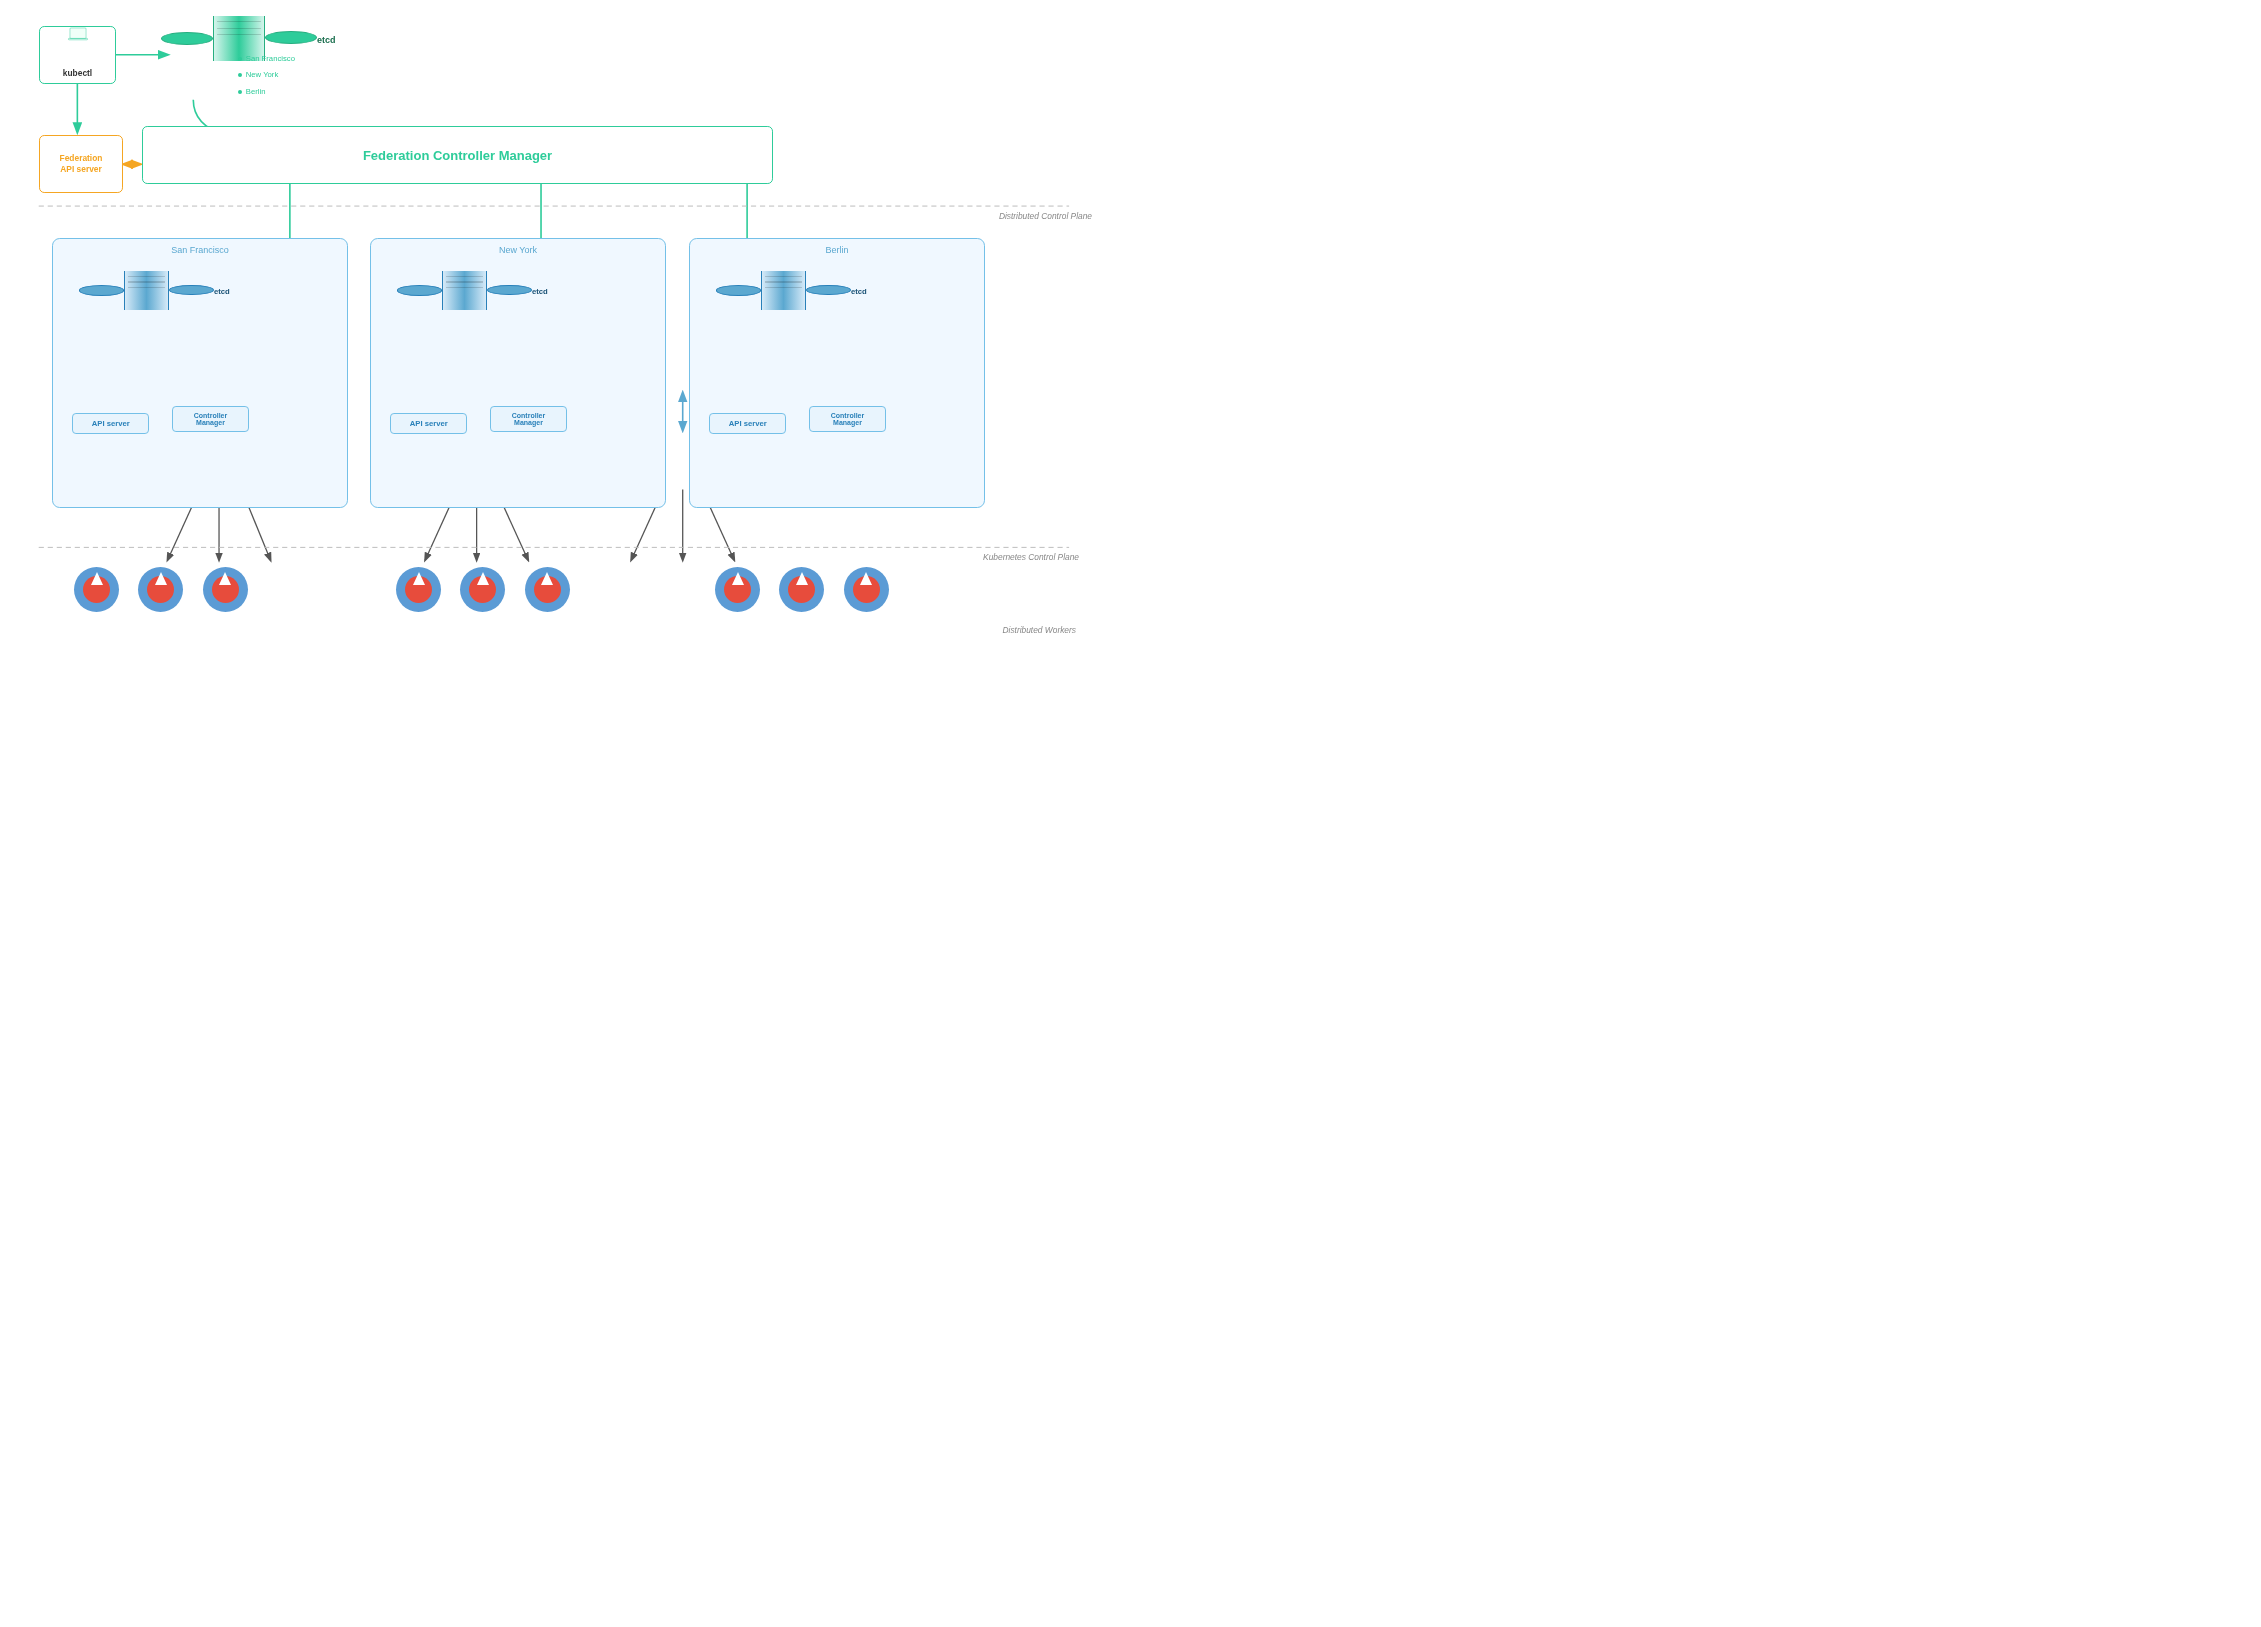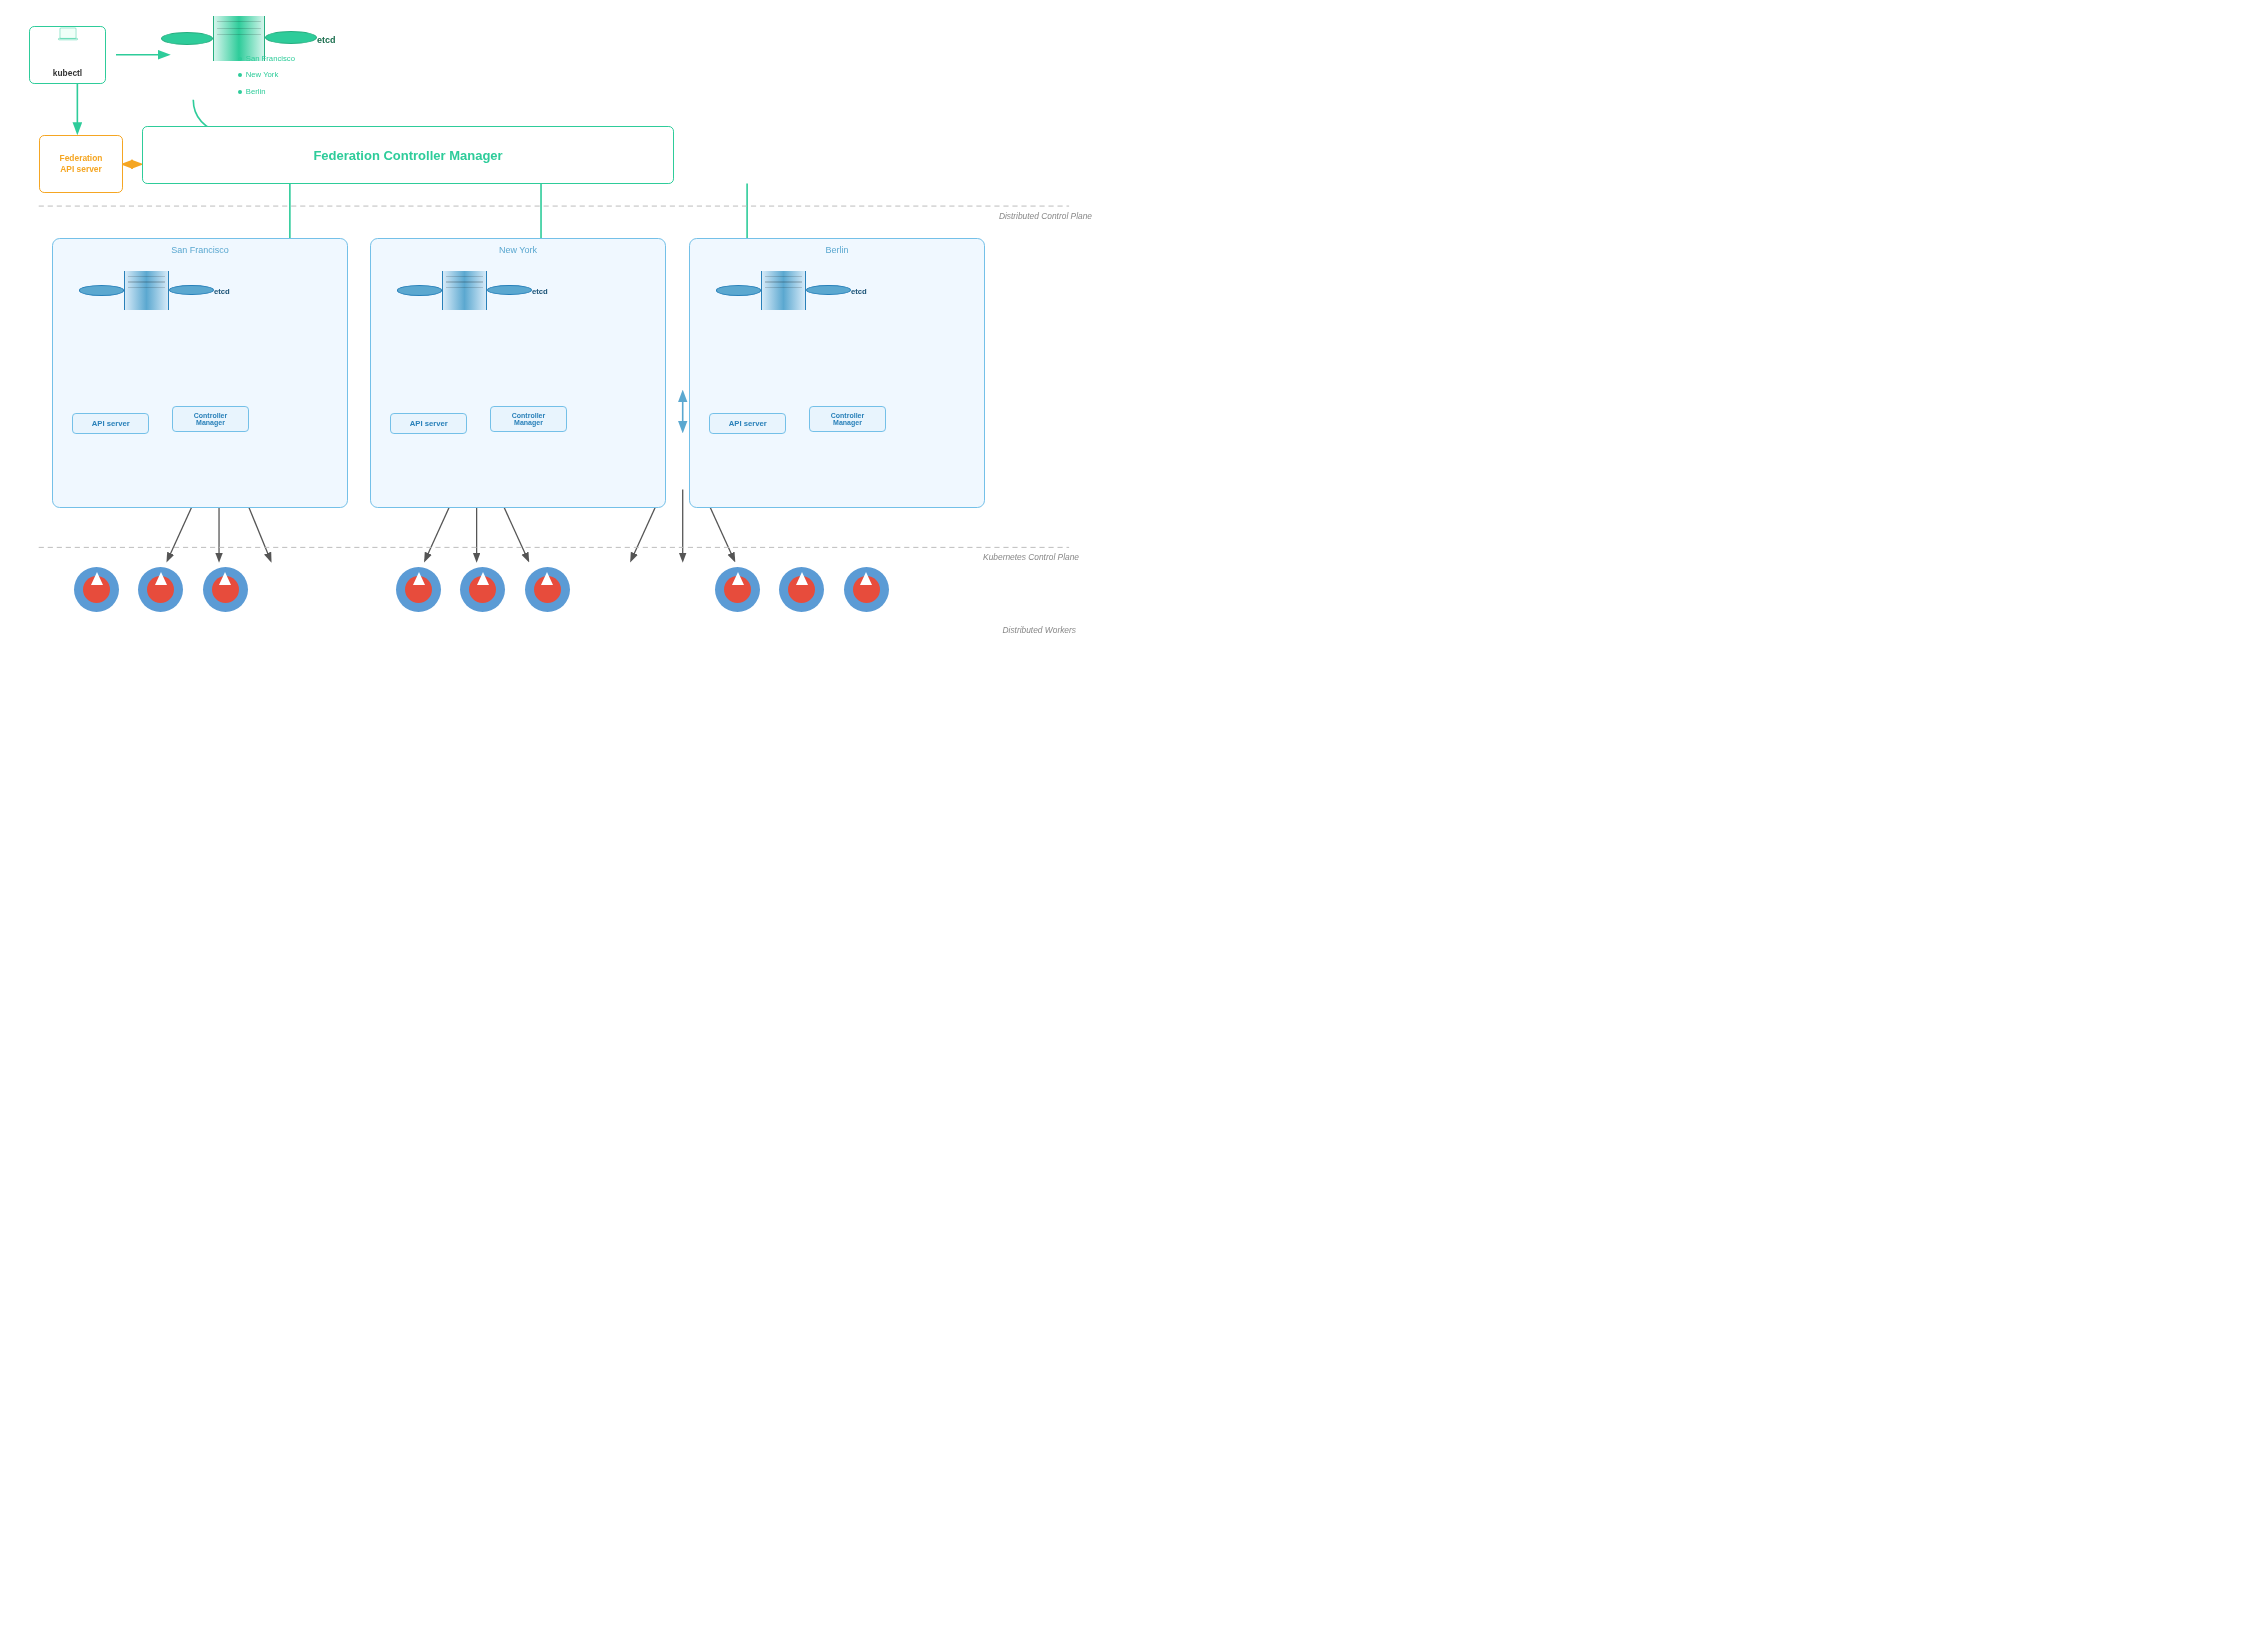--- a/index.html
+++ b/index.html
@@ -63,21 +63,21 @@
       font-weight: bold;
       color: #f5a623;
       line-height: 1.3;
     }
 
     
     .fed-cm-box {
       position: absolute;
       top: 126px;
       left: 142px;
-      width: 532px;
+      width: 631px;
       height: 58px;
       border: 1.3px solid #2ecc9a;
       border-radius: 5.2px;
       background: #fff;
       display: flex;
       align-items: center;
       justify-content: center;
     }
     .fed-cm-label {
       font-size: 13px;
@@ -329,21 +329,21 @@
 
     <line x1="1030" y1="760" x2="980" y2="870" stroke="#555" stroke-width="2" marker-end="url(#arrowBlk)"></line>
     <line x1="1060" y1="760" x2="1060" y2="870" stroke="#555" stroke-width="2" marker-end="url(#arrowBlk)"></line>
     <line x1="1090" y1="760" x2="1140" y2="870" stroke="#555" stroke-width="2" marker-end="url(#arrowBlk)"></line>
 
     <line x1="60" y1="320" x2="1660" y2="320" stroke="#bbb" stroke-width="1.5" stroke-dasharray="8,6"></line>
 
     <line x1="60" y1="850" x2="1660" y2="850" stroke="#bbb" stroke-width="1.5" stroke-dasharray="8,6"></line>
   </svg>
 
-  <div class="kubectl-box" style="position:absolute;top:26px;left:29px;gap:32px;">
+  <div class="kubectl-box" style="position:absolute;top:26px;left:39px;gap:32px;">
     <svg width="64" height="45" viewBox="0 0 100 70">
 
       <rect x="10" y="5" width="80" height="52" rx="4" fill="none" stroke="#2ecc9a" stroke-width="2.5"></rect>
       <rect x="15" y="10" width="70" height="42" rx="2" fill="#f0fff8"></rect>
 
       <rect x="2" y="57" width="96" height="7" rx="3" fill="none" stroke="#2ecc9a" stroke-width="2.5"></rect>
     </svg>
     <span style="font-size:8.4px;font-weight:bold;color:#333;margin-top:-5.2px;">kubectl</span>
   </div>
 

